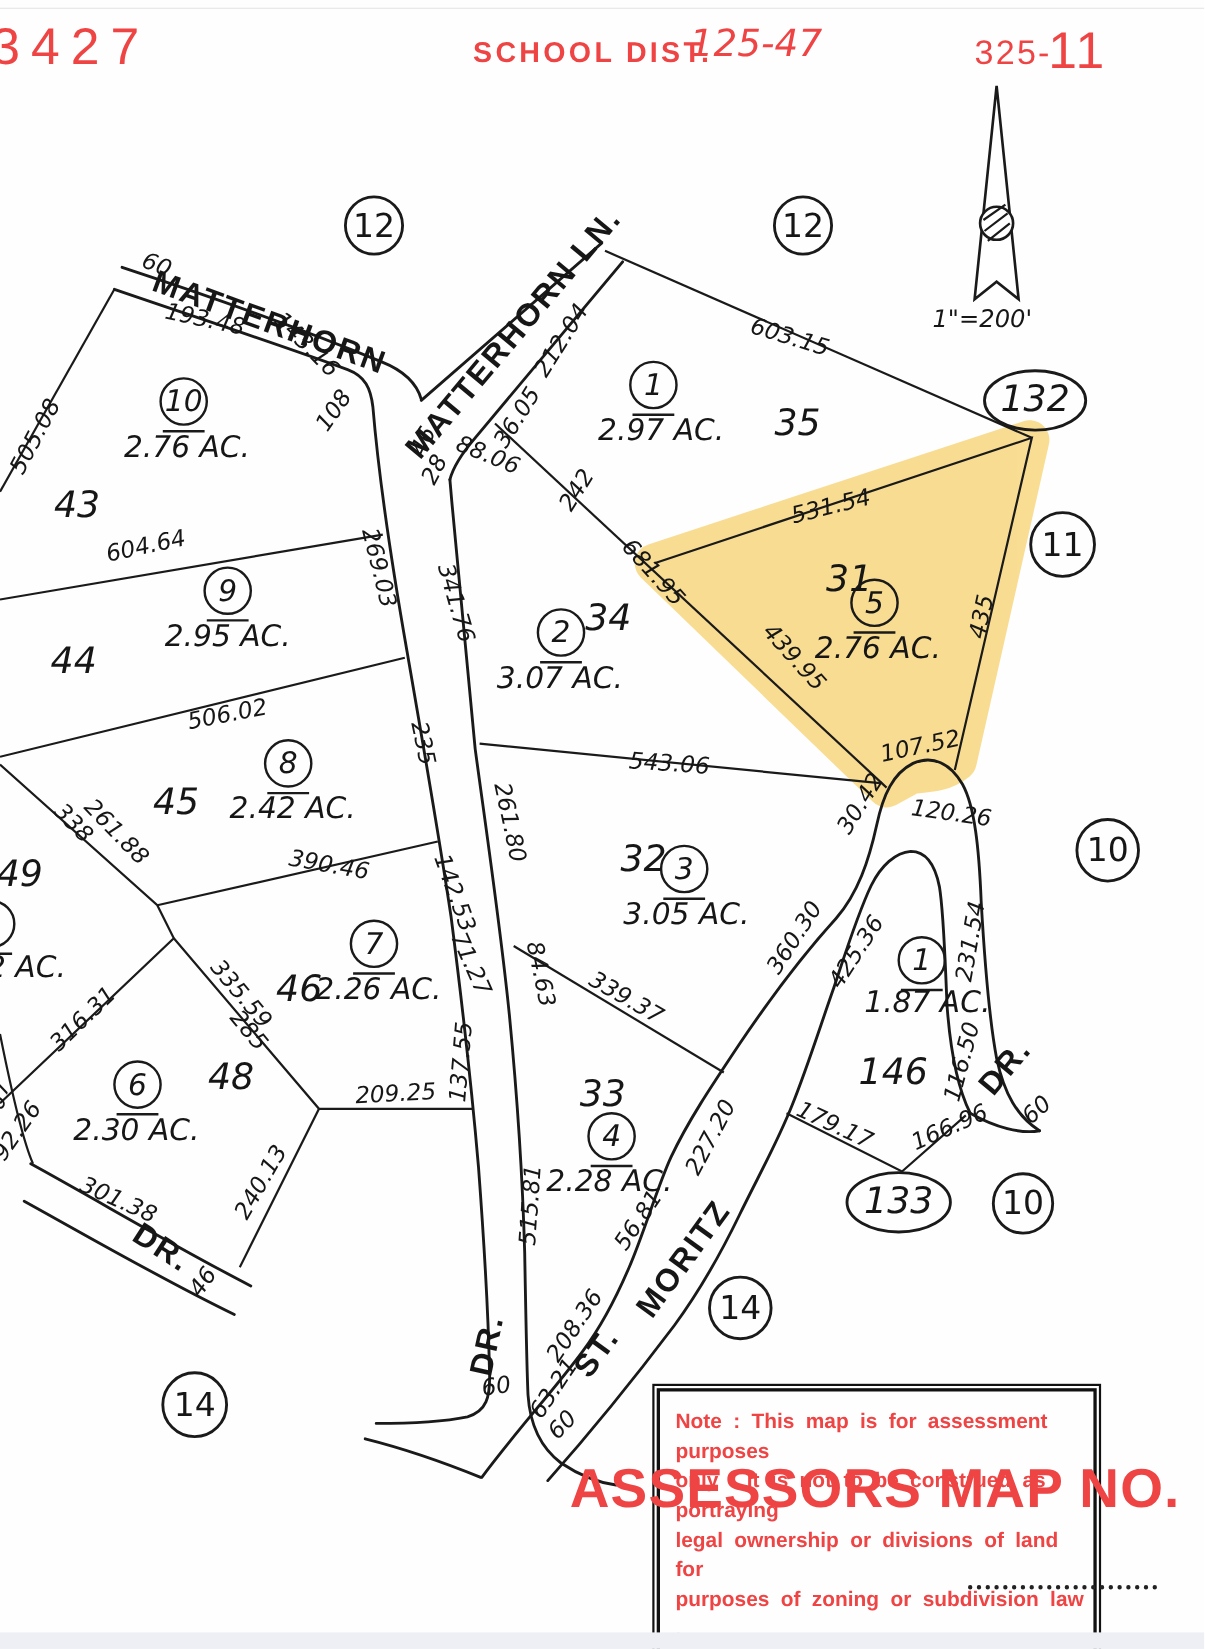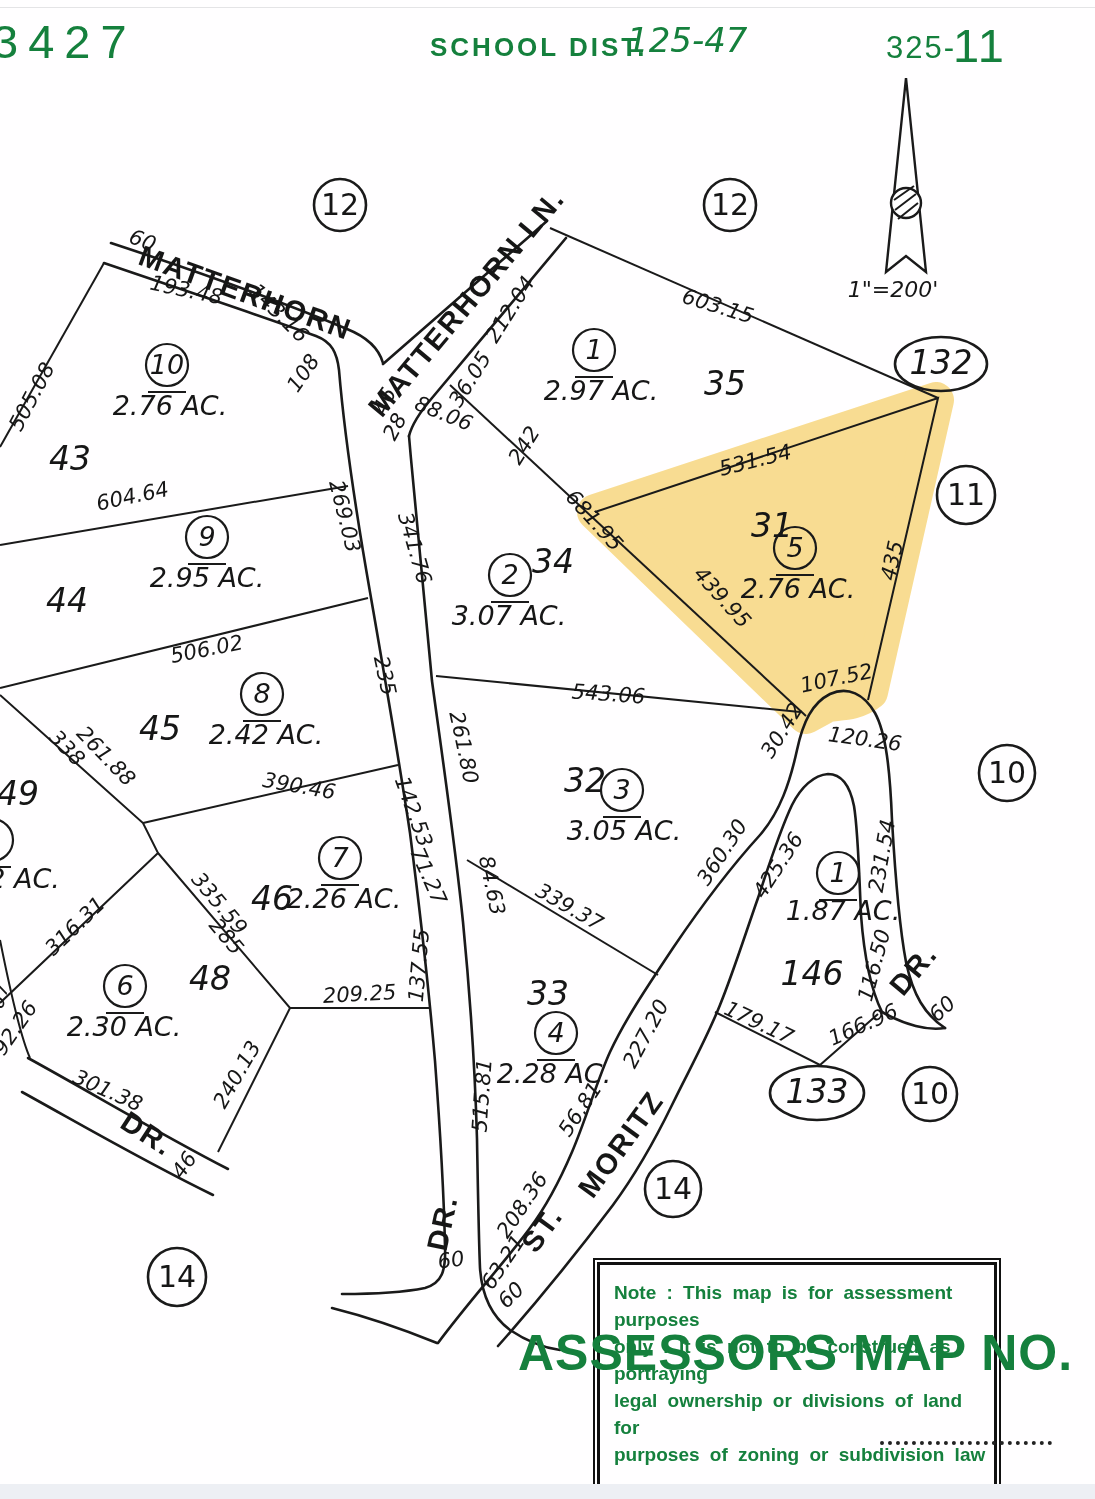--- a/index.html
+++ b/index.html
@@ -1,17 +1,17 @@
 <!DOCTYPE html>
 <html><head>
 <meta charset="utf-8">
 <style>
   html,body{margin:0;padding:0;background:#fff;}
   #page{position:relative;width:1095px;height:1499px;background:#fffeff;overflow:hidden;
-        font-family:"Liberation Sans",sans-serif;color:#15803d;}
+        font-family:"Liberation Sans",sans-serif;color:#ef4444;}
   #topline{position:absolute;left:0;top:7px;width:100%;height:1px;background:#e4e4e6;}
   #bottomstrip{position:absolute;left:0;bottom:0;width:100%;height:15px;background:#edeff4;}
   .abs{position:absolute;}
   #book-number{left:-8px;top:14px;font-size:47px;letter-spacing:10px;font-weight:500;}
   #school-label{left:430px;top:32px;font-size:26px;font-weight:700;letter-spacing:3px;}
   #school-value{left:627px;top:20px;font-size:34px;font-style:italic;font-family:"DejaVu Sans",sans-serif;}
   #sheet-small{left:886px;top:30px;font-size:31px;letter-spacing:2px;}
   #sheet-big{left:953px;top:18px;font-size:47px;letter-spacing:2px;}
   #map-svg{position:absolute;left:0;top:0;}
   text{fill:#161616;}

